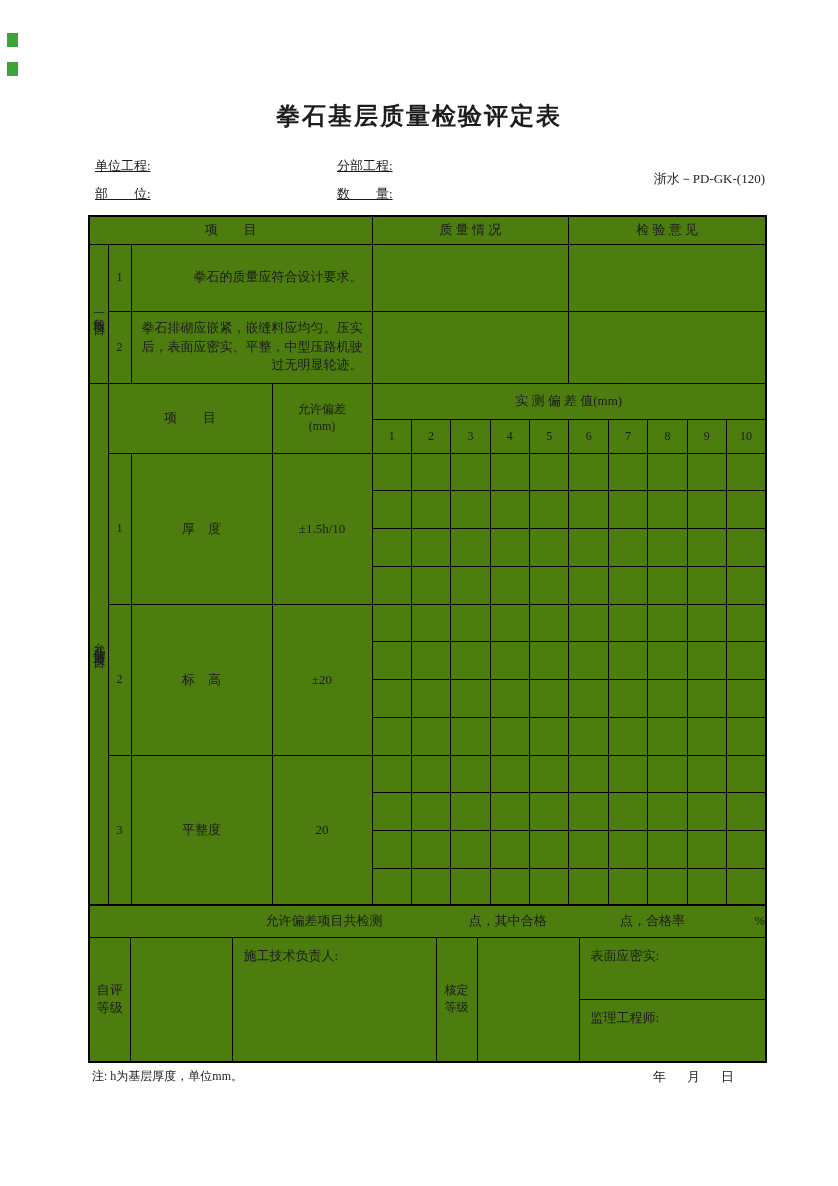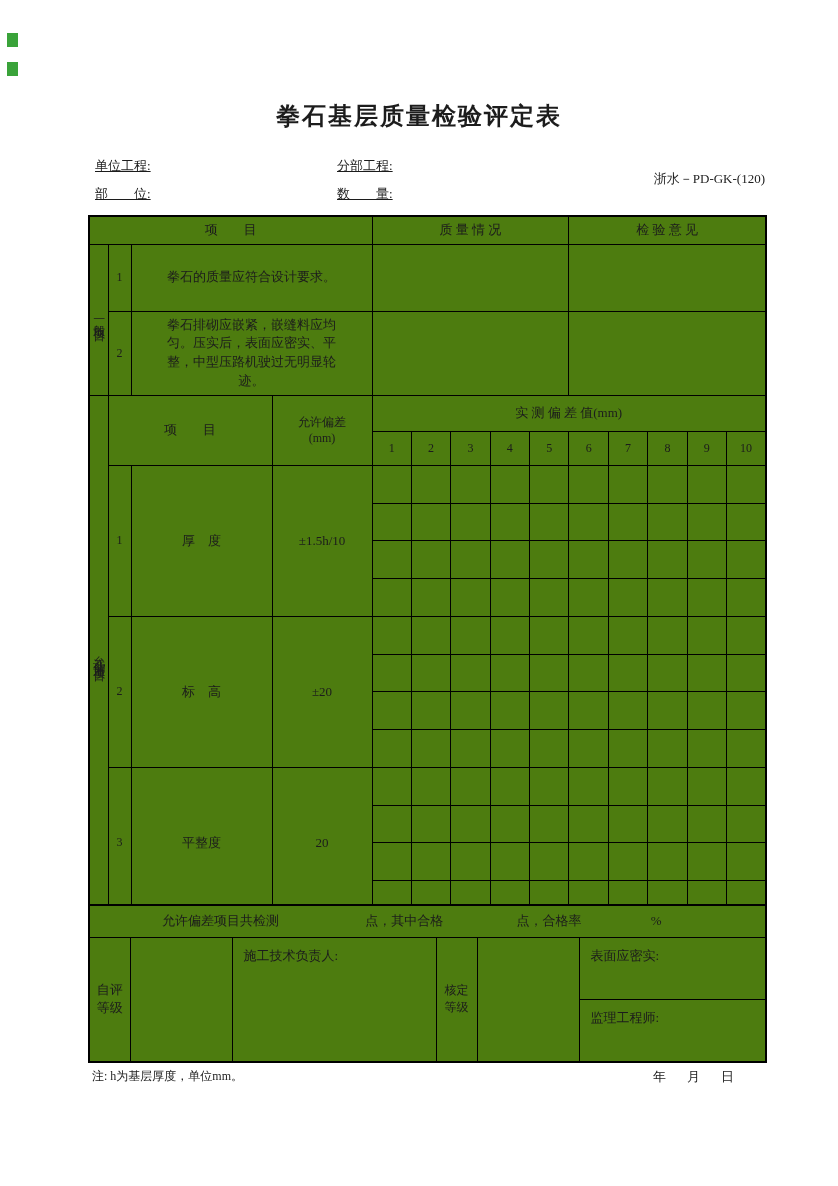--- a/index.html
+++ b/index.html
@@ -19,29 +19,29 @@
   }
   .info-label { position:absolute; font-size:13px; white-space:pre;text-decoration:underline; }
   #form-code { position:absolute; top:170px; right:73px; font-size:13px; }
 
   table { border-collapse:collapse; table-layout:fixed; position:absolute; background:#4d7c0f; }
   #tableA { left:88px; top:215px; width:677px; border:2px solid #000; }
   #tableB { left:88px; top:904px; width:677px; border:2px solid #000; }
   td { border:1px solid #000; text-align:center; vertical-align:middle;
        font-size:13px; padding:0; overflow:hidden; }
 
-  .desc { text-align:center; padding:4px 23px; line-height:1.45; }
+  .desc { text-align:right; padding:4px 9px; line-height:1.45; }
   .vcell { padding:0; }
   .vtext { writing-mode:vertical-rl; text-orientation:upright;
            display:inline-block; letter-spacing:3px; font-size:12px; line-height:1.1; }
   .pre { white-space:pre-line; line-height:1.4; }
   .num { font-size:12px; }
   .topleft { text-align:left; vertical-align:top; padding:9px 6px 0 11px; }
 
-  .summary-cell { text-align:left; font-size:13px; }
+  .summary-cell { text-align:right; font-size:13px; }
   .summary-cell span { display:inline-block; }
   .sum-s1 { margin-left:72px; }
   .sum-s2 { margin-left:83px; }
   .sum-s3 { margin-left:70px; }
   .sum-s4 { margin-left:66px; }
 
   #note-text { position:absolute; left:92px; top:1068px; font-size:12px; }
   #date-text { position:absolute; top:1068px; right:100px; font-size:13px; letter-spacing:4px; white-space:pre; }
 </style>
 </head>

